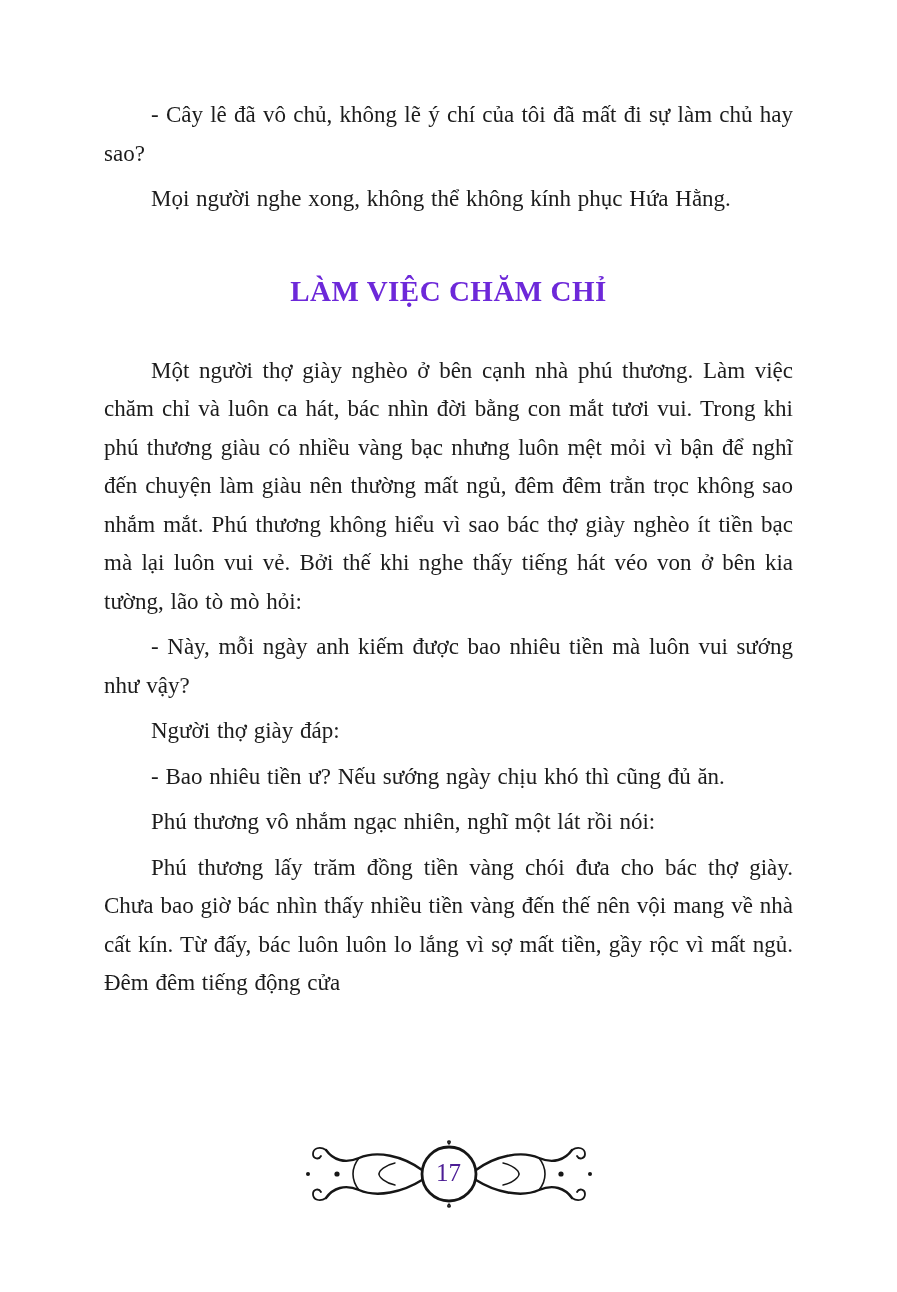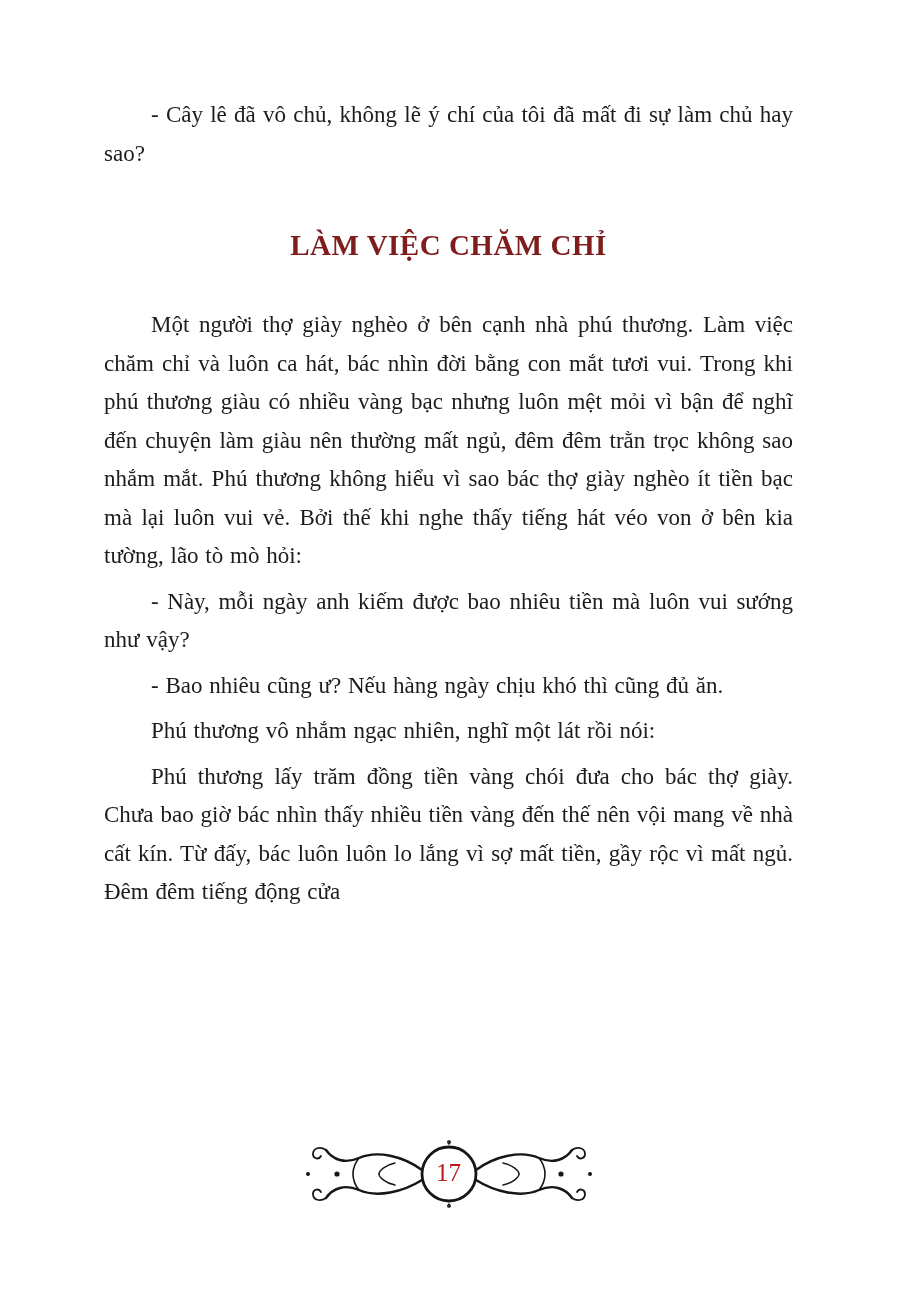--- a/index.html
+++ b/index.html
@@ -26,57 +26,59 @@
     text-indent: 47px;
     margin: 0 0 7px 0;
     word-spacing: 1px;
   }
   .story-title {
     text-align: center;
     font-weight: bold;
     font-size: 29px;
     letter-spacing: 0.5px;
     margin: 56px 0 44px 0;
-    color: #7f1d1d;
+    color: #6d28d9;
   }
   .footer-ornament {
     position: absolute;
     left: 0;
     right: 0;
     bottom: 88px;
     display: flex;
     justify-content: center;
   }
   .ornament-wrap {
     position: relative;
     width: 300px;
     height: 76px;
   }
   .page-number {
     position: absolute;
     left: 50%;
     top: 50%;
     transform: translate(-50%, -52%);
     font-size: 25px;
-    color: #b91c1c;
+    color: #4c1d95;
     font-family: "Liberation Serif", "DejaVu Serif", serif;
   }
 </style>
 </head>
 <body>
 
 <div class="page">
 
   <p class="para">- Cây lê đã vô chủ, không lẽ ý chí của tôi đã mất đi sự làm chủ hay sao?</p>
+  <p class="para">Mọi người nghe xong, không thể không kính phục Hứa Hằng.</p>
 
   <h1 class="story-title">LÀM VIỆC CHĂM CHỈ</h1>
 
   <p class="para">Một người thợ giày nghèo ở bên cạnh nhà phú thương. Làm việc chăm chỉ và luôn ca hát, bác nhìn đời bằng con mắt tươi vui. Trong khi phú thương giàu có nhiều vàng bạc nhưng luôn mệt mỏi vì bận để nghĩ đến chuyện làm giàu nên thường mất ngủ, đêm đêm trằn trọc không sao nhắm mắt. Phú thương không hiểu vì sao bác thợ giày nghèo ít tiền bạc mà lại luôn vui vẻ. Bởi thế khi nghe thấy tiếng hát véo von ở bên kia tường, lão tò mò hỏi:</p>
   <p class="para">- Này, mỗi ngày anh kiếm được bao nhiêu tiền mà luôn vui sướng như vậy?</p>
-  <p class="para">- Bao nhiêu cũng ư? Nếu hàng ngày chịu khó thì cũng đủ ăn.</p>
+  <p class="para">Người thợ giày đáp:</p>
+  <p class="para">- Bao nhiêu tiền ư? Nếu sướng ngày chịu khó thì cũng đủ ăn.</p>
   <p class="para">Phú thương vô nhắm ngạc nhiên, nghĩ một lát rồi nói:</p>
   <p class="para">Phú thương lấy trăm đồng tiền vàng chói đưa cho bác thợ giày. Chưa bao giờ bác nhìn thấy nhiều tiền vàng đến thế nên vội mang về nhà cất kín. Từ đấy, bác luôn luôn lo lắng vì sợ mất tiền, gầy rộc vì mất ngủ. Đêm đêm tiếng động cửa</p>
 
   <div class="footer-ornament">
     <div class="ornament-wrap">
       <svg width="300" height="76" viewBox="0 0 300 76" xmlns="http://www.w3.org/2000/svg">
         <g stroke="#161616" fill="none" stroke-width="2.4" stroke-linecap="round">
           <circle cx="150" cy="38" r="27" stroke-width="2.8"></circle>
           <g id="fl">
 

